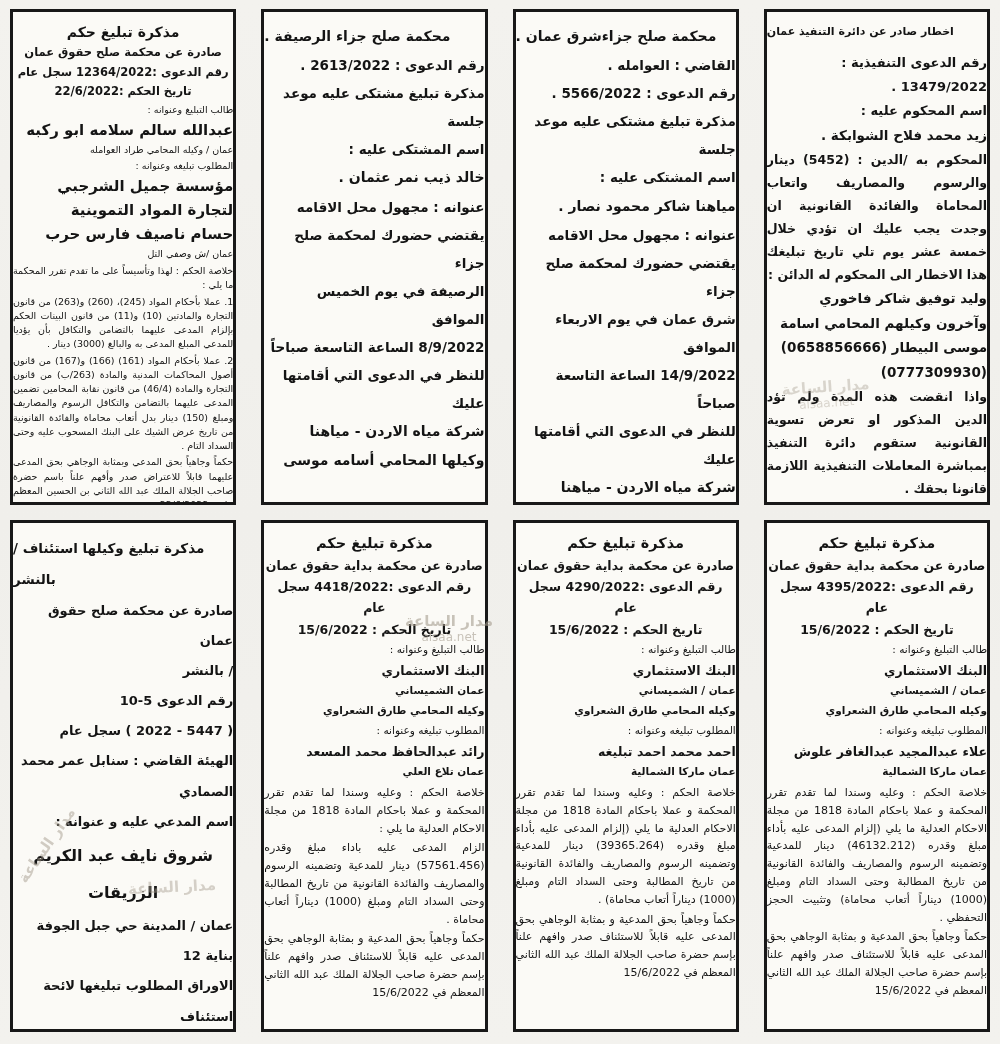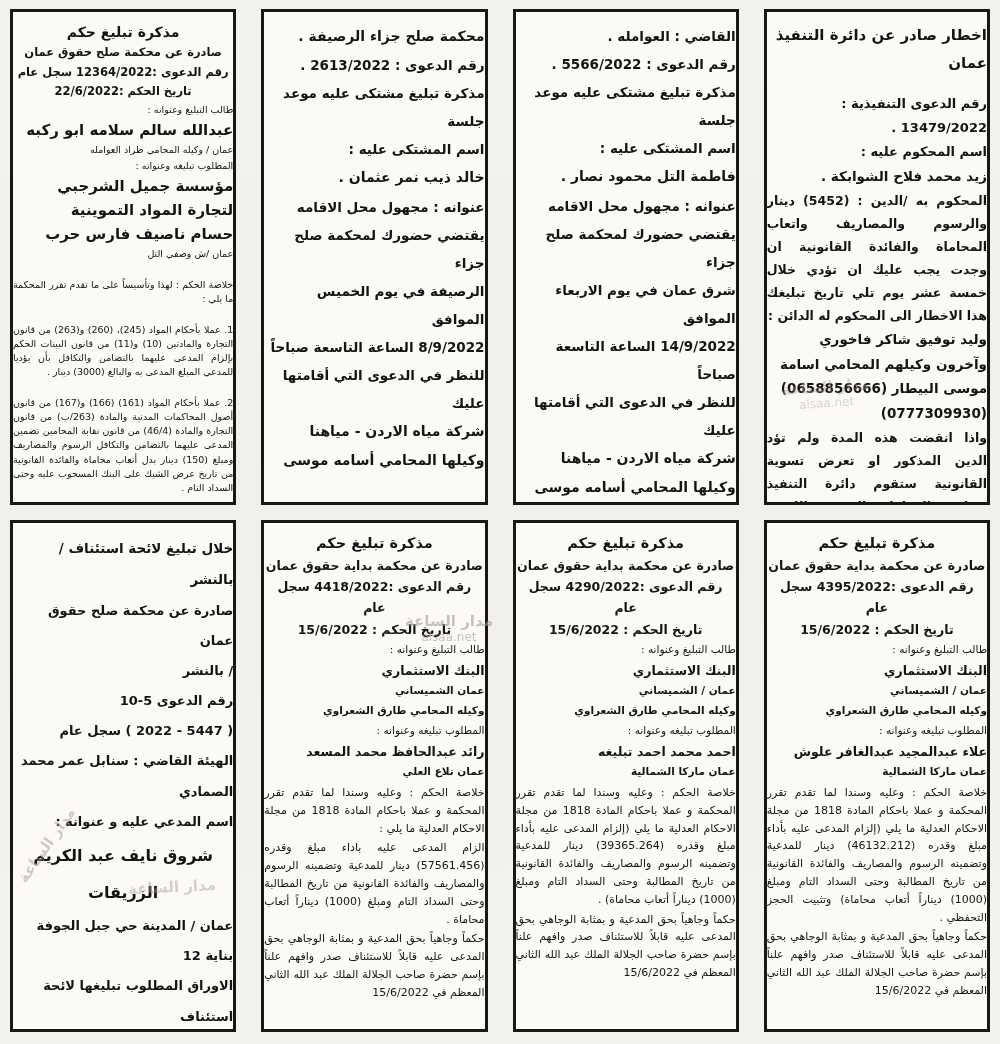--- a/index.html
+++ b/index.html
@@ -25,29 +25,29 @@
     gap:15px 25px;
   }
   .notice{
     border:3px solid #181818;
     background:#fbfaf6;
     padding:10px 0;
     overflow:hidden;
     text-align:right;
   }
   .blk{margin:0;}
-  .hdr{text-align:right;font-weight:700;}
+  .hdr{text-align:left;font-weight:700;}
   .hdrc{text-align:center;font-weight:700;}
   .ln{font-weight:700;}
   .name{font-weight:700;}
   .sub{text-align:center;font-weight:700;}
 
   
   .v-ikhbar{font-size:13px;line-height:1.84;}
-  .v-ikhbar .hdr{font-size:15px;margin-bottom:15px;}
+  .v-ikhbar .hdr{font-size:11px;margin-bottom:9px;}
   .v-ikhbar .name{font-size:13.5px;}
   .v-ikhbar .para{text-align:justify;font-size:12.5px;font-weight:700;}
 
   
   .v-jaza{font-size:13.5px;line-height:2.08;}
   .v-jaza .hdr{font-size:14px;}
   .v-jaza .name{font-size:14px;}
 
   
   .v-hukm{font-size:12px;line-height:1.72;}
@@ -57,21 +57,21 @@
   .v-hukm .name{font-size:12.5px;line-height:1.7;}
   .v-hukm .addr{font-size:10.5px;font-weight:700;line-height:1.9;}
   .v-hukm .smp{font-size:11px;font-weight:400;text-align:justify;line-height:1.62;margin-top:2px;}
 
   
   .v-hukmd{font-size:10.5px;line-height:1.62;}
   .v-hukmd .hdrc{font-size:14px;line-height:1.5;}
   .v-hukmd .sub{font-size:11.5px;line-height:1.7;}
   .v-hukmd .lbl{font-size:9.5px;font-weight:400;line-height:1.7;}
   .v-hukmd .name{font-size:15px;line-height:1.6;}
-  .v-hukmd .smp{font-size:9.5px;font-weight:400;text-align:justify;line-height:1.5;margin-top:16px;}
+  .v-hukmd .smp{font-size:9.5px;font-weight:400;text-align:justify;line-height:1.5;margin-top:2px;}
 
   
   .v-istinaf{font-size:13px;line-height:2.32;}
   .v-istinaf .hdr{font-size:13.5px;}
   .v-istinaf .name{font-size:16px;text-align:center;}
 
   .wm{
     position:absolute;
     color:#a69d8f;
     opacity:.55;
@@ -96,25 +96,26 @@
         <div class="blk hdr">اخطار صادر عن دائرة التنفيذ عمان</div>
         <div class="blk ln">رقم الدعوى التنفيذية :</div>
         <div class="blk ln">13479/2022 .</div>
         <div class="blk ln">اسم المحكوم عليه :</div>
         <div class="blk name">زيد محمد فلاح الشوابكة .</div>
         <div class="blk para">المحكوم به /الدين : (5452) دينار والرسوم والمصاريف واتعاب المحاماة والفائدة القانونية ان وجدت يجب عليك ان تؤدي خلال خمسة عشر يوم تلي تاريخ تبليغك هذا الاخطار الى المحكوم له الدائن :</div>
         <div class="blk name">وليد توفيق شاكر فاخوري وآخرون وكيلهم المحامي اسامة موسى البيطار (0658856666) (0777309930)</div>
         <div class="blk para">واذا انقضت هذه المدة ولم تؤد الدين المذكور او تعرض تسوية القانونية ستقوم دائرة التنفيذ بمباشرة المعاملات التنفيذية اللازمة قانونا بحقك .</div>
       </article>
       <article class="notice v-jaza">
+        <div class="blk hdr">محكمة صلح جزاءشرق عمان .</div>
         <div class="blk ln">القاضي : العوامله .</div>
         <div class="blk ln">رقم الدعوى : 5566/2022 .</div>
         <div class="blk ln">مذكرة تبليغ مشتكى عليه موعد جلسة</div>
         <div class="blk ln">اسم المشتكى عليه :</div>
-        <div class="blk name">فاطمة التل محمود نصار .</div>
+        <div class="blk name">مياهنا شاكر محمود نصار .</div>
         <div class="blk ln">عنوانه : مجهول محل الاقامه</div>
         <div class="blk ln">يقتضي حضورك لمحكمة صلح جزاء</div>
         <div class="blk ln">شرق عمان في يوم الاربعاء الموافق</div>
         <div class="blk ln">14/9/2022 الساعة التاسعة صباحاً</div>
         <div class="blk ln">للنظر في الدعوى التي أقامتها عليك</div>
         <div class="blk name">شركة مياه الاردن - مياهنا</div>
         <div class="blk name">وكيلها المحامي أسامه موسى</div>
       </article>
       <article class="notice v-jaza">
         <div class="blk hdr">محكمة صلح جزاء الرصيفة .</div>
@@ -187,21 +188,21 @@
         <div class="blk addr">عمان الشميساني</div>
         <div class="blk addr">وكيله المحامي طارق الشعراوي</div>
         <div class="blk lbl">المطلوب تبليغه وعنوانه :</div>
         <div class="blk name">رائد عبدالحافظ محمد المسعد</div>
         <div class="blk addr">عمان تلاع العلي</div>
         <div class="blk smp">خلاصة الحكم : وعليه وسندا لما تقدم تقرر المحكمة و عملا باحكام المادة 1818 من مجلة الاحكام العدلية ما يلي :</div>
         <div class="blk smp">الزام المدعى عليه باداء مبلغ وقدره (57561.456) دينار للمدعية وتضمينه الرسوم والمصاريف والفائدة القانونية من تاريخ المطالبة وحتى السداد التام ومبلغ (1000) ديناراً أتعاب محاماة .</div>
         <div class="blk smp">حكماً وجاهياً بحق المدعية و بمثابة الوجاهي بحق المدعى عليه قابلاً للاستئناف صدر وافهم علناً بإسم حضرة صاحب الجلالة الملك عبد الله الثاني المعظم في 15/6/2022</div>
       </article>
       <article class="notice v-istinaf">
-        <div class="blk hdr">خلال تبليغ لائحة استئناف / بالنشر</div>
+        <div class="blk hdr">مذكرة تبليغ وكيلها استئناف / بالنشر</div>
         <div class="blk ln">صادرة عن محكمة صلح حقوق عمان</div>
         <div class="blk ln">/ بالنشر</div>
         <div class="blk ln">رقم الدعوى 5-10</div>
         <div class="blk ln">( 5447 - 2022 ) سجل عام</div>
         <div class="blk ln">الهيئة القاضي : سنابل عمر محمد</div>
         <div class="blk ln">الصمادي</div>
         <div class="blk ln">اسم المدعي عليه و عنوانه :</div>
         <div class="blk name">شروق نايف عبد الكريم الزريقات</div>
         <div class="blk ln">عمان / المدينة حي جبل الجوفة بناية 12</div>
         <div class="blk ln">الاوراق المطلوب تبليغها لائحة استئناف</div>

